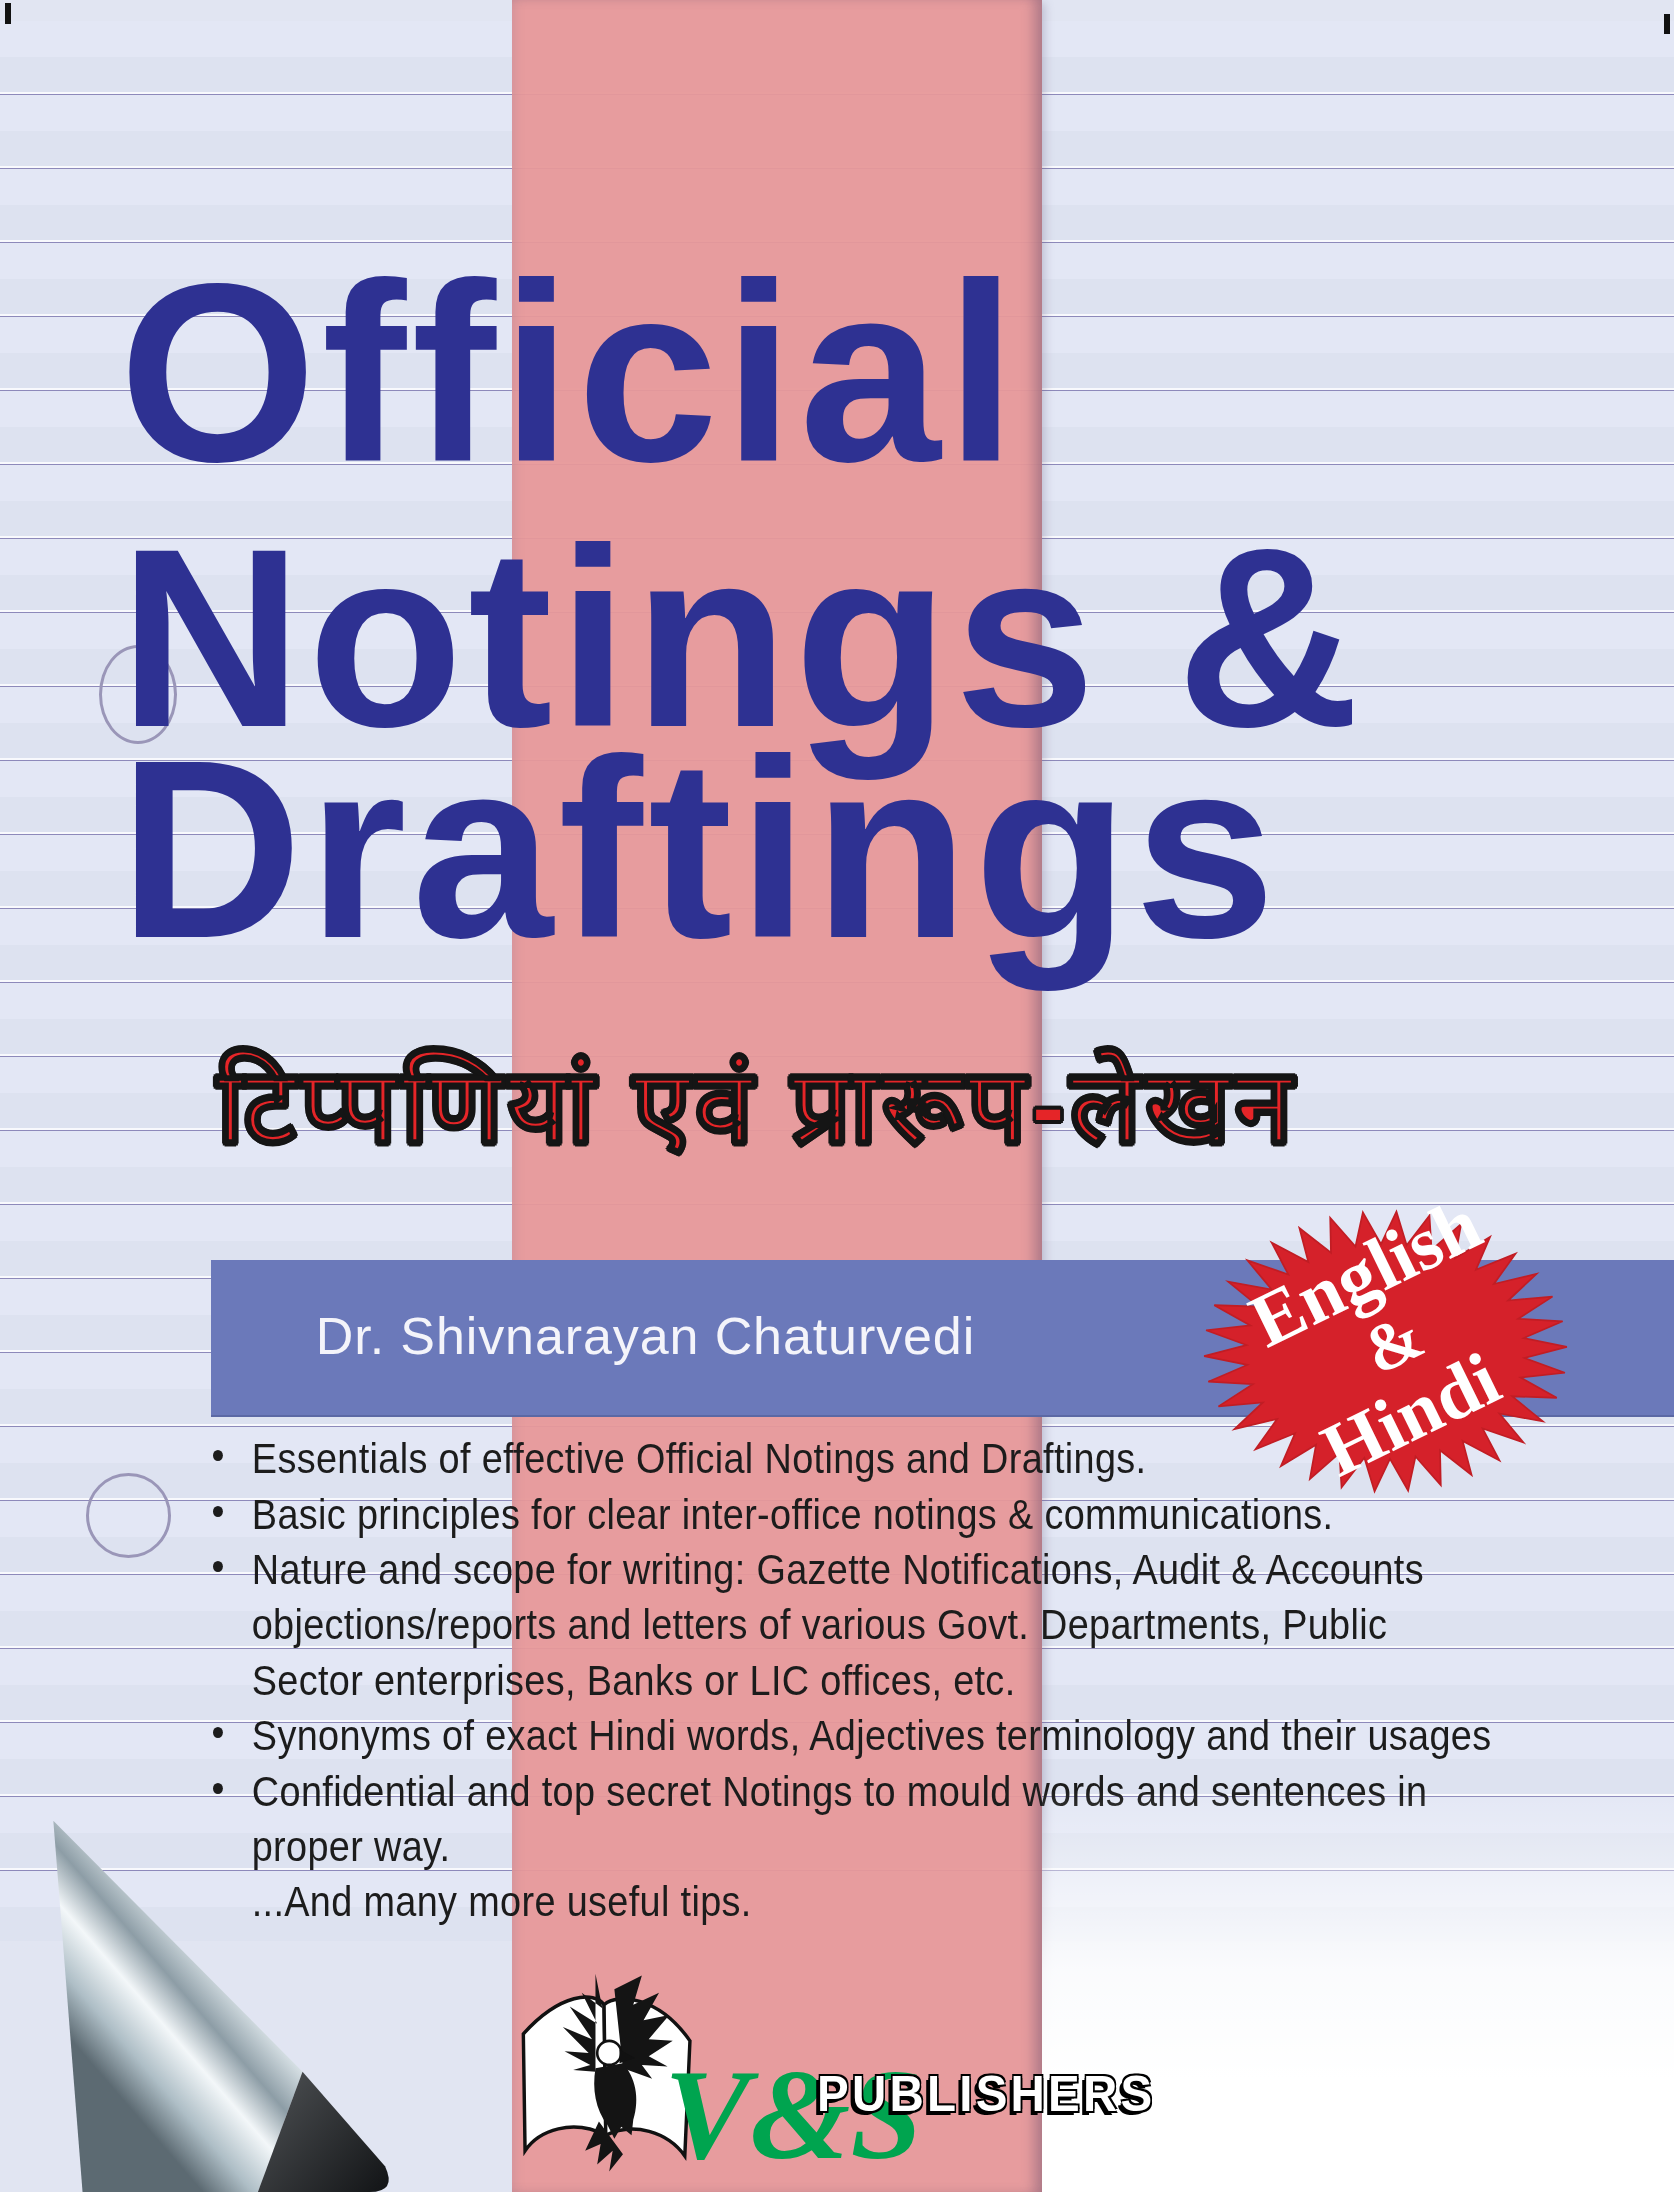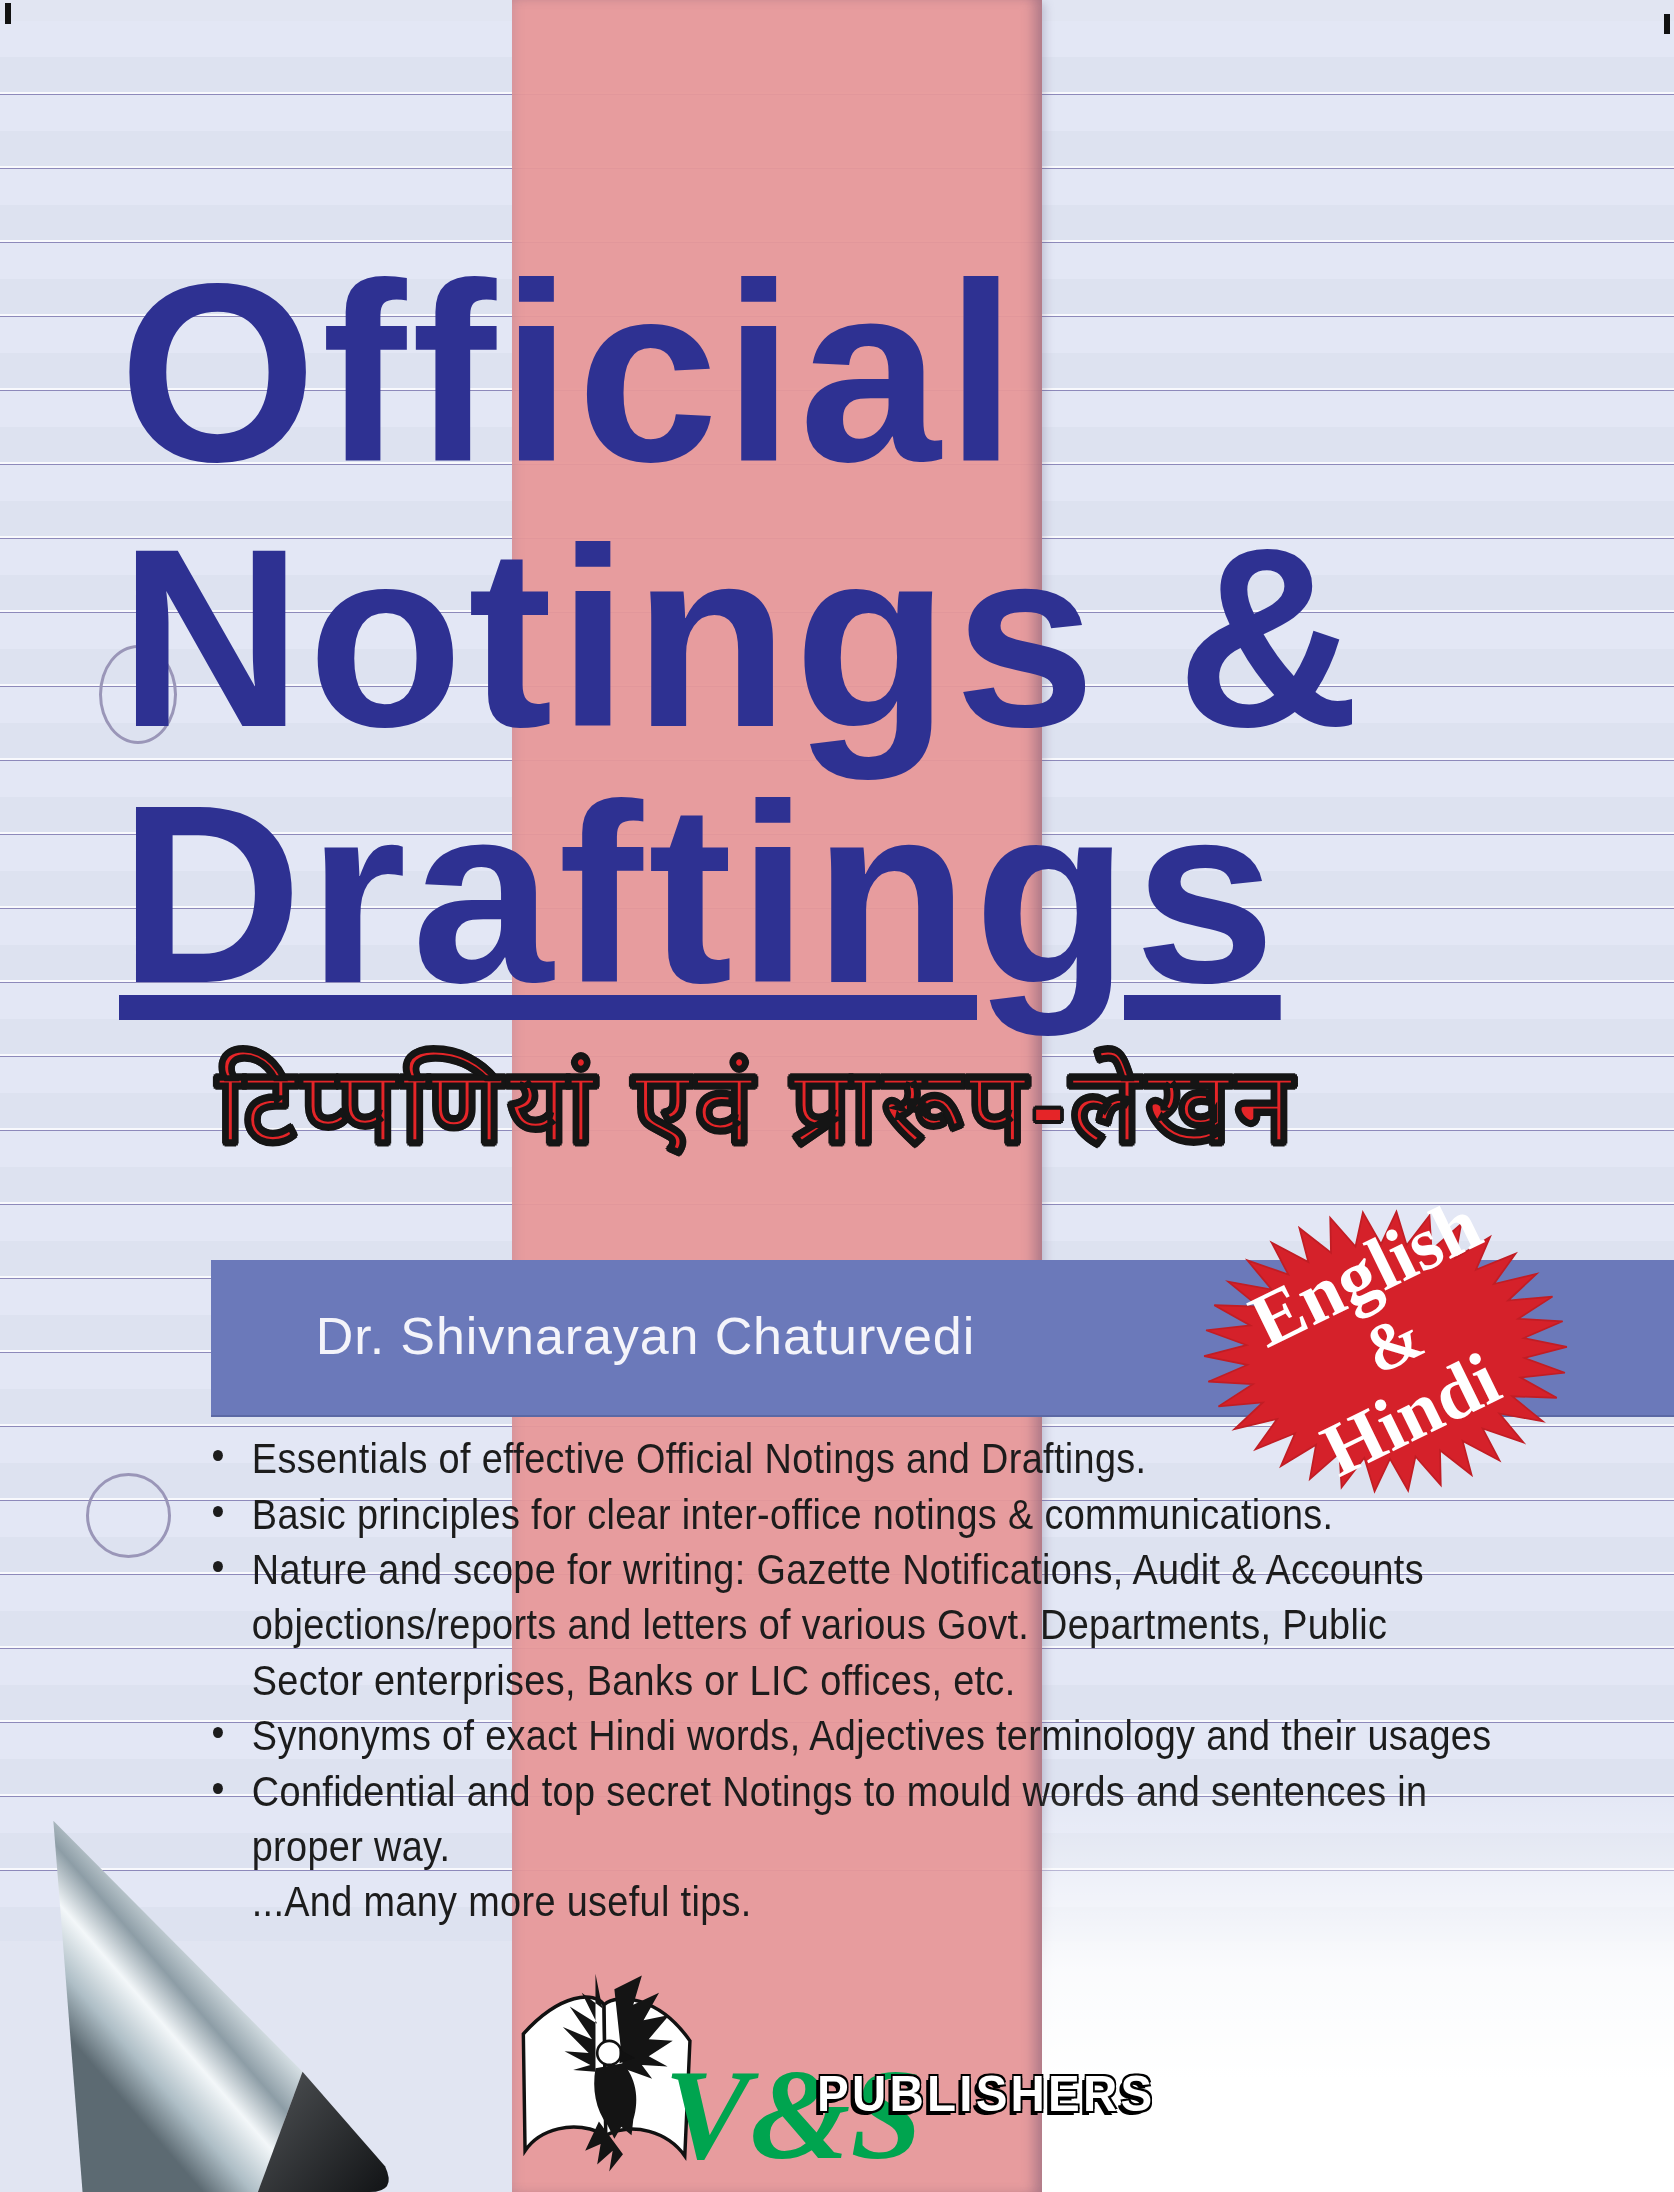--- a/index.html
+++ b/index.html
@@ -31,21 +31,21 @@
                 6px 0 8.6px -3.4px rgba(100,90,120,0.28);
   }
   .corner{ position:absolute; width:6px; height:20.6px; background:#111; }
   .corner.tl{ left:5.2px; top:3.4px; }
   .corner.tr{ left:1664px; top:13.8px; }
 
   .title{
     position:absolute; left:119px; line-height:1; font-weight:bold;
     letter-spacing:5.2px; color:#2e3192; font-size:254px; white-space:nowrap;
   }
-  .t1{ top:246px; } .t2{ top:511px; } .t3{ top:767px;text-decoration:underline; }
+  .t1{ top:246px; } .t2{ top:511px; } .t3{ top:722px; }
 
   .hindi{
     position:absolute; left:217px; top:1032px; font-size:103px; font-weight:bold;
     color:#e52528; letter-spacing:5.2px; white-space:nowrap;
     -webkit-text-stroke:2.2px #151515;
     text-shadow:-2.6px 0 #151515,2.6px 0 #151515,0 -2.6px #151515,0 2.6px #151515,
                 -1.7px -1.7px #151515,1.7px 1.7px #151515,-1.7px 1.7px #151515,1.7px -1.7px #151515;
   }
   .band{
     position:absolute; left:211px; top:1260px; width:1464px; height:155px;

